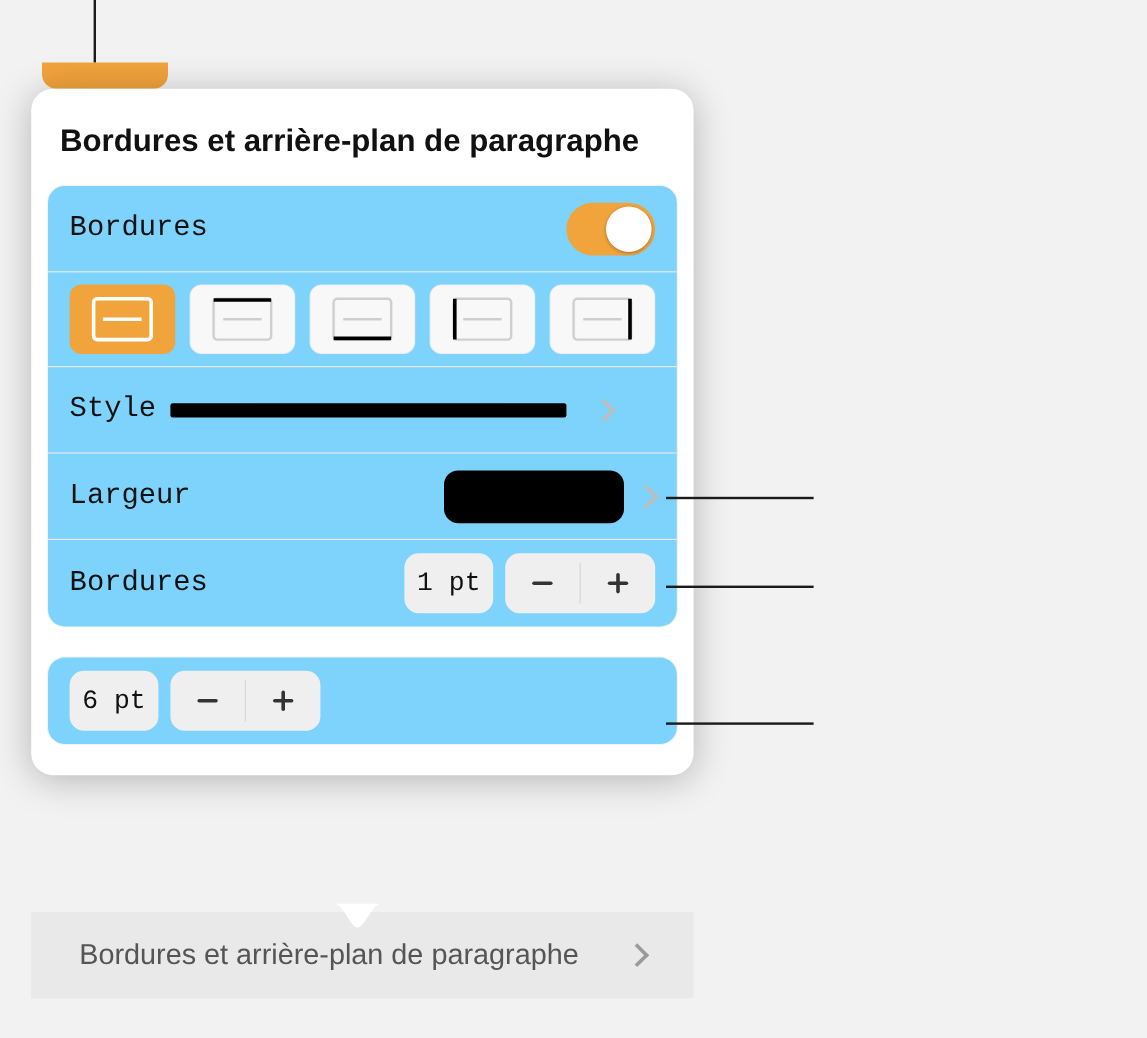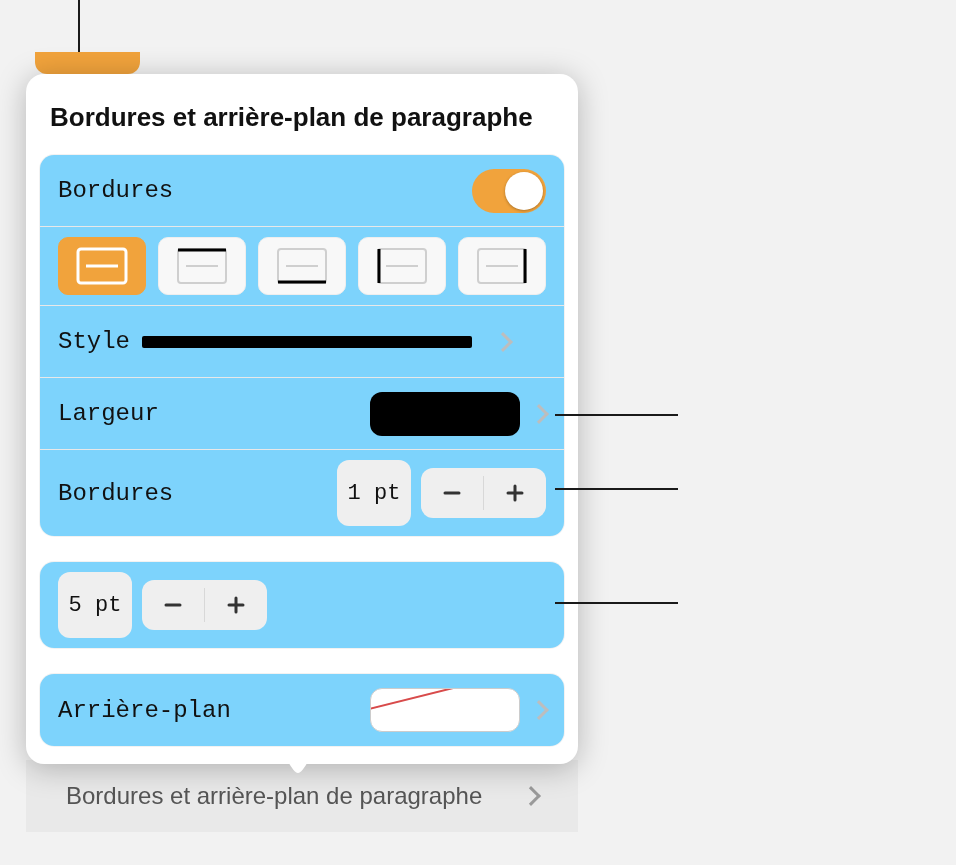--- a/index.html
+++ b/index.html
@@ -163,21 +163,21 @@
     left: -10px; top: 50%;
     width: 180px;
     height: 2px;
     background: #d84b4b;
     transform: rotate(-14deg);
     transform-origin: left center;
   }
   
   .stepper-value {
     min-width: 74px;
-    height: 66px;
+    height: 50px;
     background: #efefef;
     border-radius: 12px;
     display: inline-flex;
     align-items: center;
     justify-content: center;
     font-size: 22px;
     color: #111;
     margin-right: 10px;
     padding: 0 10px;
   }
@@ -317,45 +317,38 @@
               <line x1="11" y1="4" x2="11" y2="18" stroke="#333" stroke-width="3" stroke-linecap="round"></line>
             </svg>
         </div>
       </div>
     </div>
 
   </div>
 
   <div class="section">
     <div class="row">
-      <div class="stepper-value">5 pt</div>
+      <div class="stepper-value">6 pt</div>
       <div class="stepper">
         <div class="stepper-btn">
           <svg width="22" height="22" viewBox="0 0 22 22">
               <line x1="4" y1="11" x2="18" y2="11" stroke="#333" stroke-width="3" stroke-linecap="round"></line>
             </svg>
         </div>
         <div class="stepper-divider"></div>
         <div class="stepper-btn">
           <svg width="22" height="22" viewBox="0 0 22 22">
               <line x1="4" y1="11" x2="18" y2="11" stroke="#333" stroke-width="3" stroke-linecap="round"></line>
               <line x1="11" y1="4" x2="11" y2="18" stroke="#333" stroke-width="3" stroke-linecap="round"></line>
             </svg>
         </div>
       </div>
     </div>
   </div>
 
-  <div class="section" style="margin-bottom:18px;">
-    <div class="row">
-      <div class="row-label">Arrière-plan</div>
-      <div class="color-swatch none"></div>
-      <div class="chevron"></div>
-    </div>
-  </div>
 
 </div>
 
 <svg class="popover-arrow" viewBox="0 0 40 22">
   <path d="M0 0 C 8 0, 14 20, 20 20 C 26 20, 32 0, 40 0 Z" fill="#fff"></path>
 </svg>
 
 <div class="backing-row">
   <div style="flex:1">Bordures et arrière-plan de paragraphe</div>
   <div class="chevron"></div>

